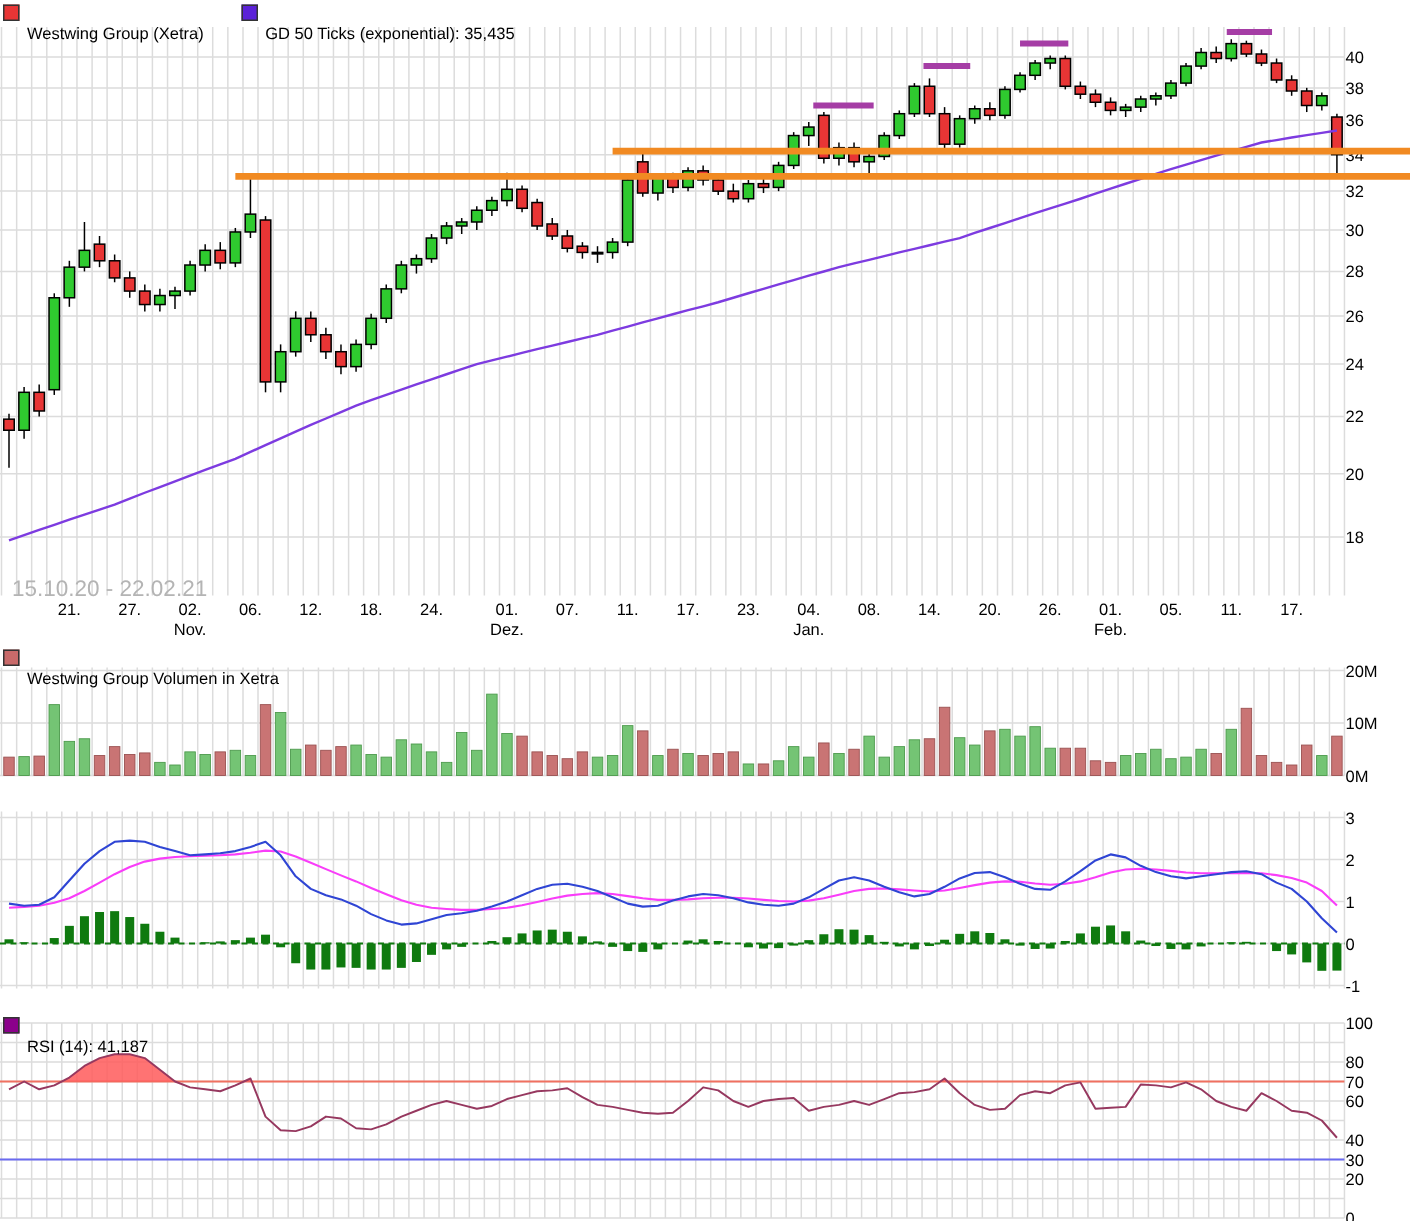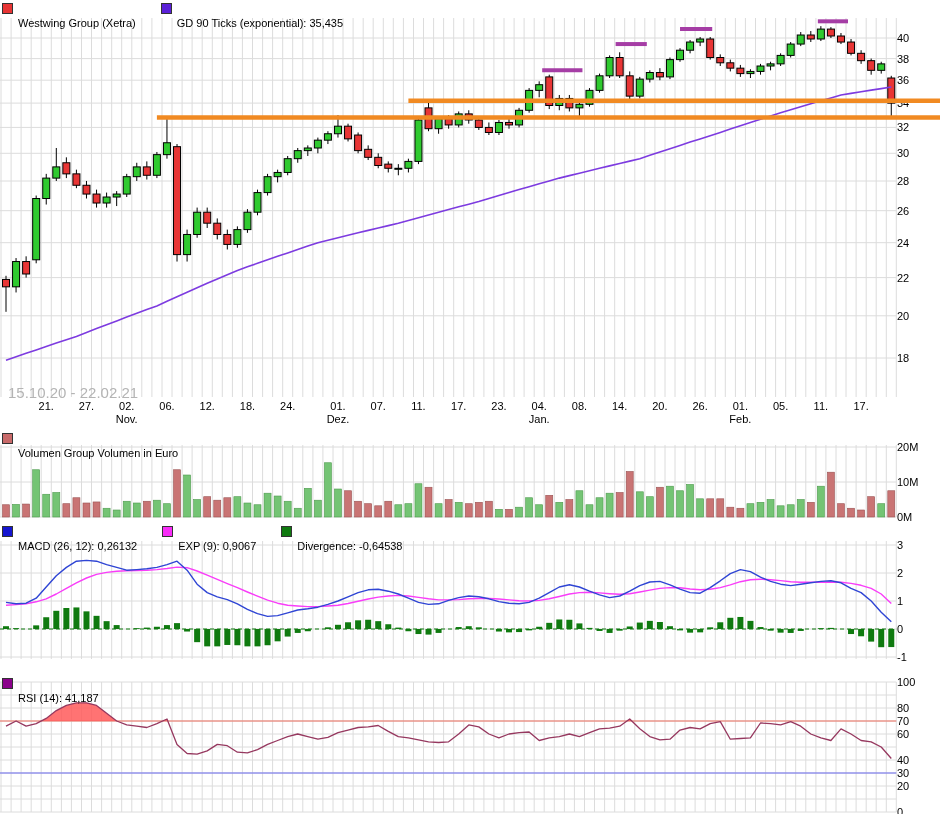--- a/index.html
+++ b/index.html
@@ -455,37 +455,29 @@
         <path d="M162.6 721.0L167.0 719.0L167.7 721.0Z" fill="#ff5a5a" fill-opacity="0.85"></path>
         <path d="M627.0 721.0L629.7 719.0L631.7 721.0Z" fill="#ff5a5a" fill-opacity="0.85"></path>
       </g>
       <polyline points="6.0,726.2 16.1,721.0 26.1,726.2 36.2,723.6 46.2,718.4 56.3,710.6 66.4,705.4 76.4,702.8 86.5,702.8 96.5,705.4 106.6,713.2 116.7,721.0 126.7,724.9 136.8,726.2 146.8,727.5 156.9,723.6 167.0,719.0 177.0,744.4 187.1,753.5 197.1,754.1 207.2,750.9 217.3,744.4 227.3,745.7 237.4,752.2 247.4,752.9 257.5,749.6 267.6,744.4 277.6,740.5 287.7,736.6 297.7,734.0 307.8,736.6 317.9,739.2 327.9,737.3 338.0,732.7 348.0,730.1 358.1,727.5 368.2,726.9 378.2,725.5 388.3,731.4 398.3,736.6 408.4,737.9 418.5,739.9 428.5,741.8 438.6,742.5 448.6,741.8 458.7,734.0 468.8,724.9 478.8,726.9 488.9,734.0 498.9,737.9 509.0,734.0 519.1,732.7 529.1,732.0 539.2,740.5 549.2,737.9 559.3,736.6 569.4,734.0 579.4,736.6 589.5,732.7 599.5,728.8 609.6,728.1 619.7,726.2 629.7,719.0 639.8,728.8 649.8,736.6 659.9,739.9 670.0,739.2 680.0,730.1 690.1,727.5 700.1,728.8 710.2,723.6 720.3,721.6 730.3,739.2 740.4,738.5 750.4,737.9 760.5,723.0 770.6,723.6 780.6,724.9 790.7,721.6 800.7,726.2 810.8,734.0 820.9,737.9 830.9,740.5 841.0,728.8 851.0,734.0 861.1,740.5 871.2,741.8 881.2,747.0 891.3,758.5 " fill="none" stroke="#96385f" stroke-width="1.3" stroke-linejoin="round"></polyline>
     </svg>
 
   <div class="legend" style="top:1px">
     <span class="sq" style="background: rgb(232, 53, 53);"></span>
     <span class="lt">Westwing Group (Xetra)</span>
     <span class="sq gap" style="background: rgb(91, 33, 216);"></span>
-    <span class="lt">GD 90 Ticks (exponential): 35,435</span>
+    <span class="lt">GD 50 Ticks (exponential): 35,435</span>
   </div>
 
   <div id="daterange">15.10.20 - 22.02.21</div>
 
   <div class="legend" style="top:431px">
     <span class="sq" style="background: rgb(201, 106, 106);"></span>
-    <span class="lt">Volumen Group Volumen in Euro</span>
+    <span class="lt">Westwing Group Volumen in Xetra</span>
   </div>
 
-  <div class="legend" style="top:524px">
-    <span class="sq" style="background: rgb(21, 21, 208);"></span>
-    <span class="lt">MACD (26, 12): 0,26132</span>
-    <span class="sq gap" style="background: rgb(249, 45, 249);"></span>
-    <span class="lt">EXP (9): 0,9067</span>
-    <span class="sq gap" style="background: rgb(15, 122, 15);"></span>
-    <span class="lt">Divergence: -0,64538</span>
-  </div>
 
   <div class="legend" style="top:676px">
     <span class="sq" style="background: rgb(139, 0, 139);"></span>
     <span class="lt">RSI (14): 41,187</span>
   </div>
 
 </div>
 
 </body></html>

